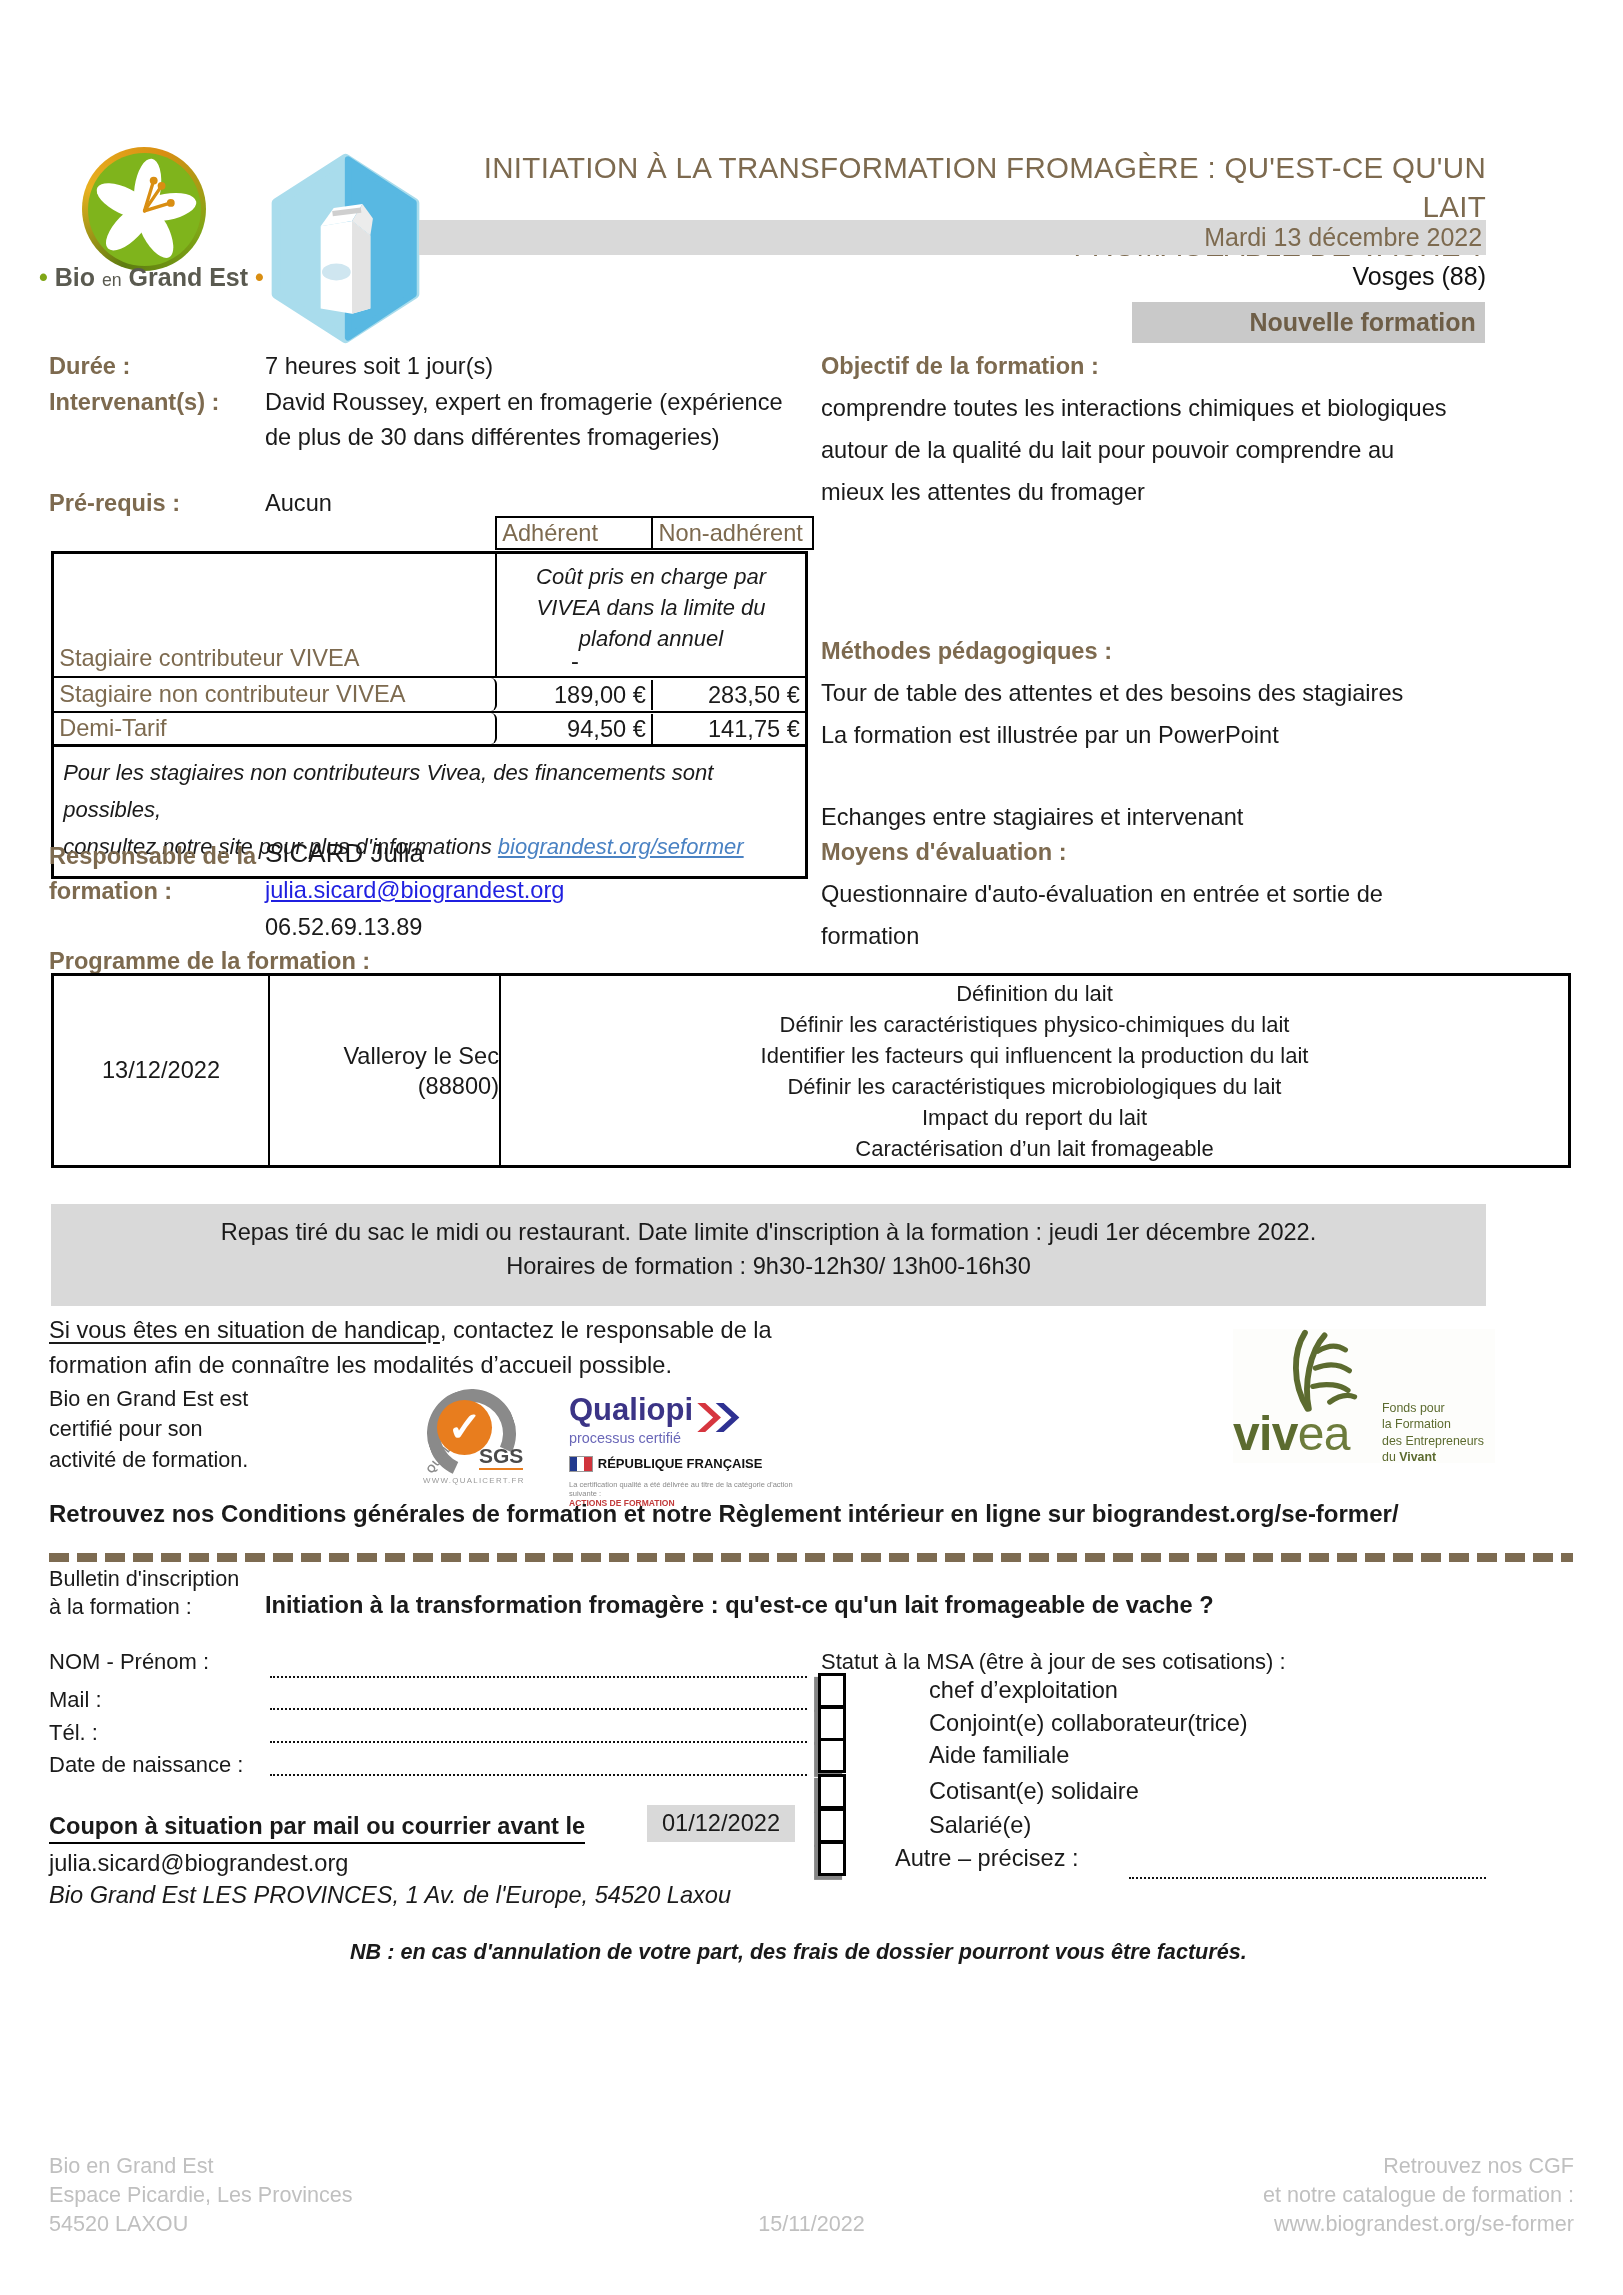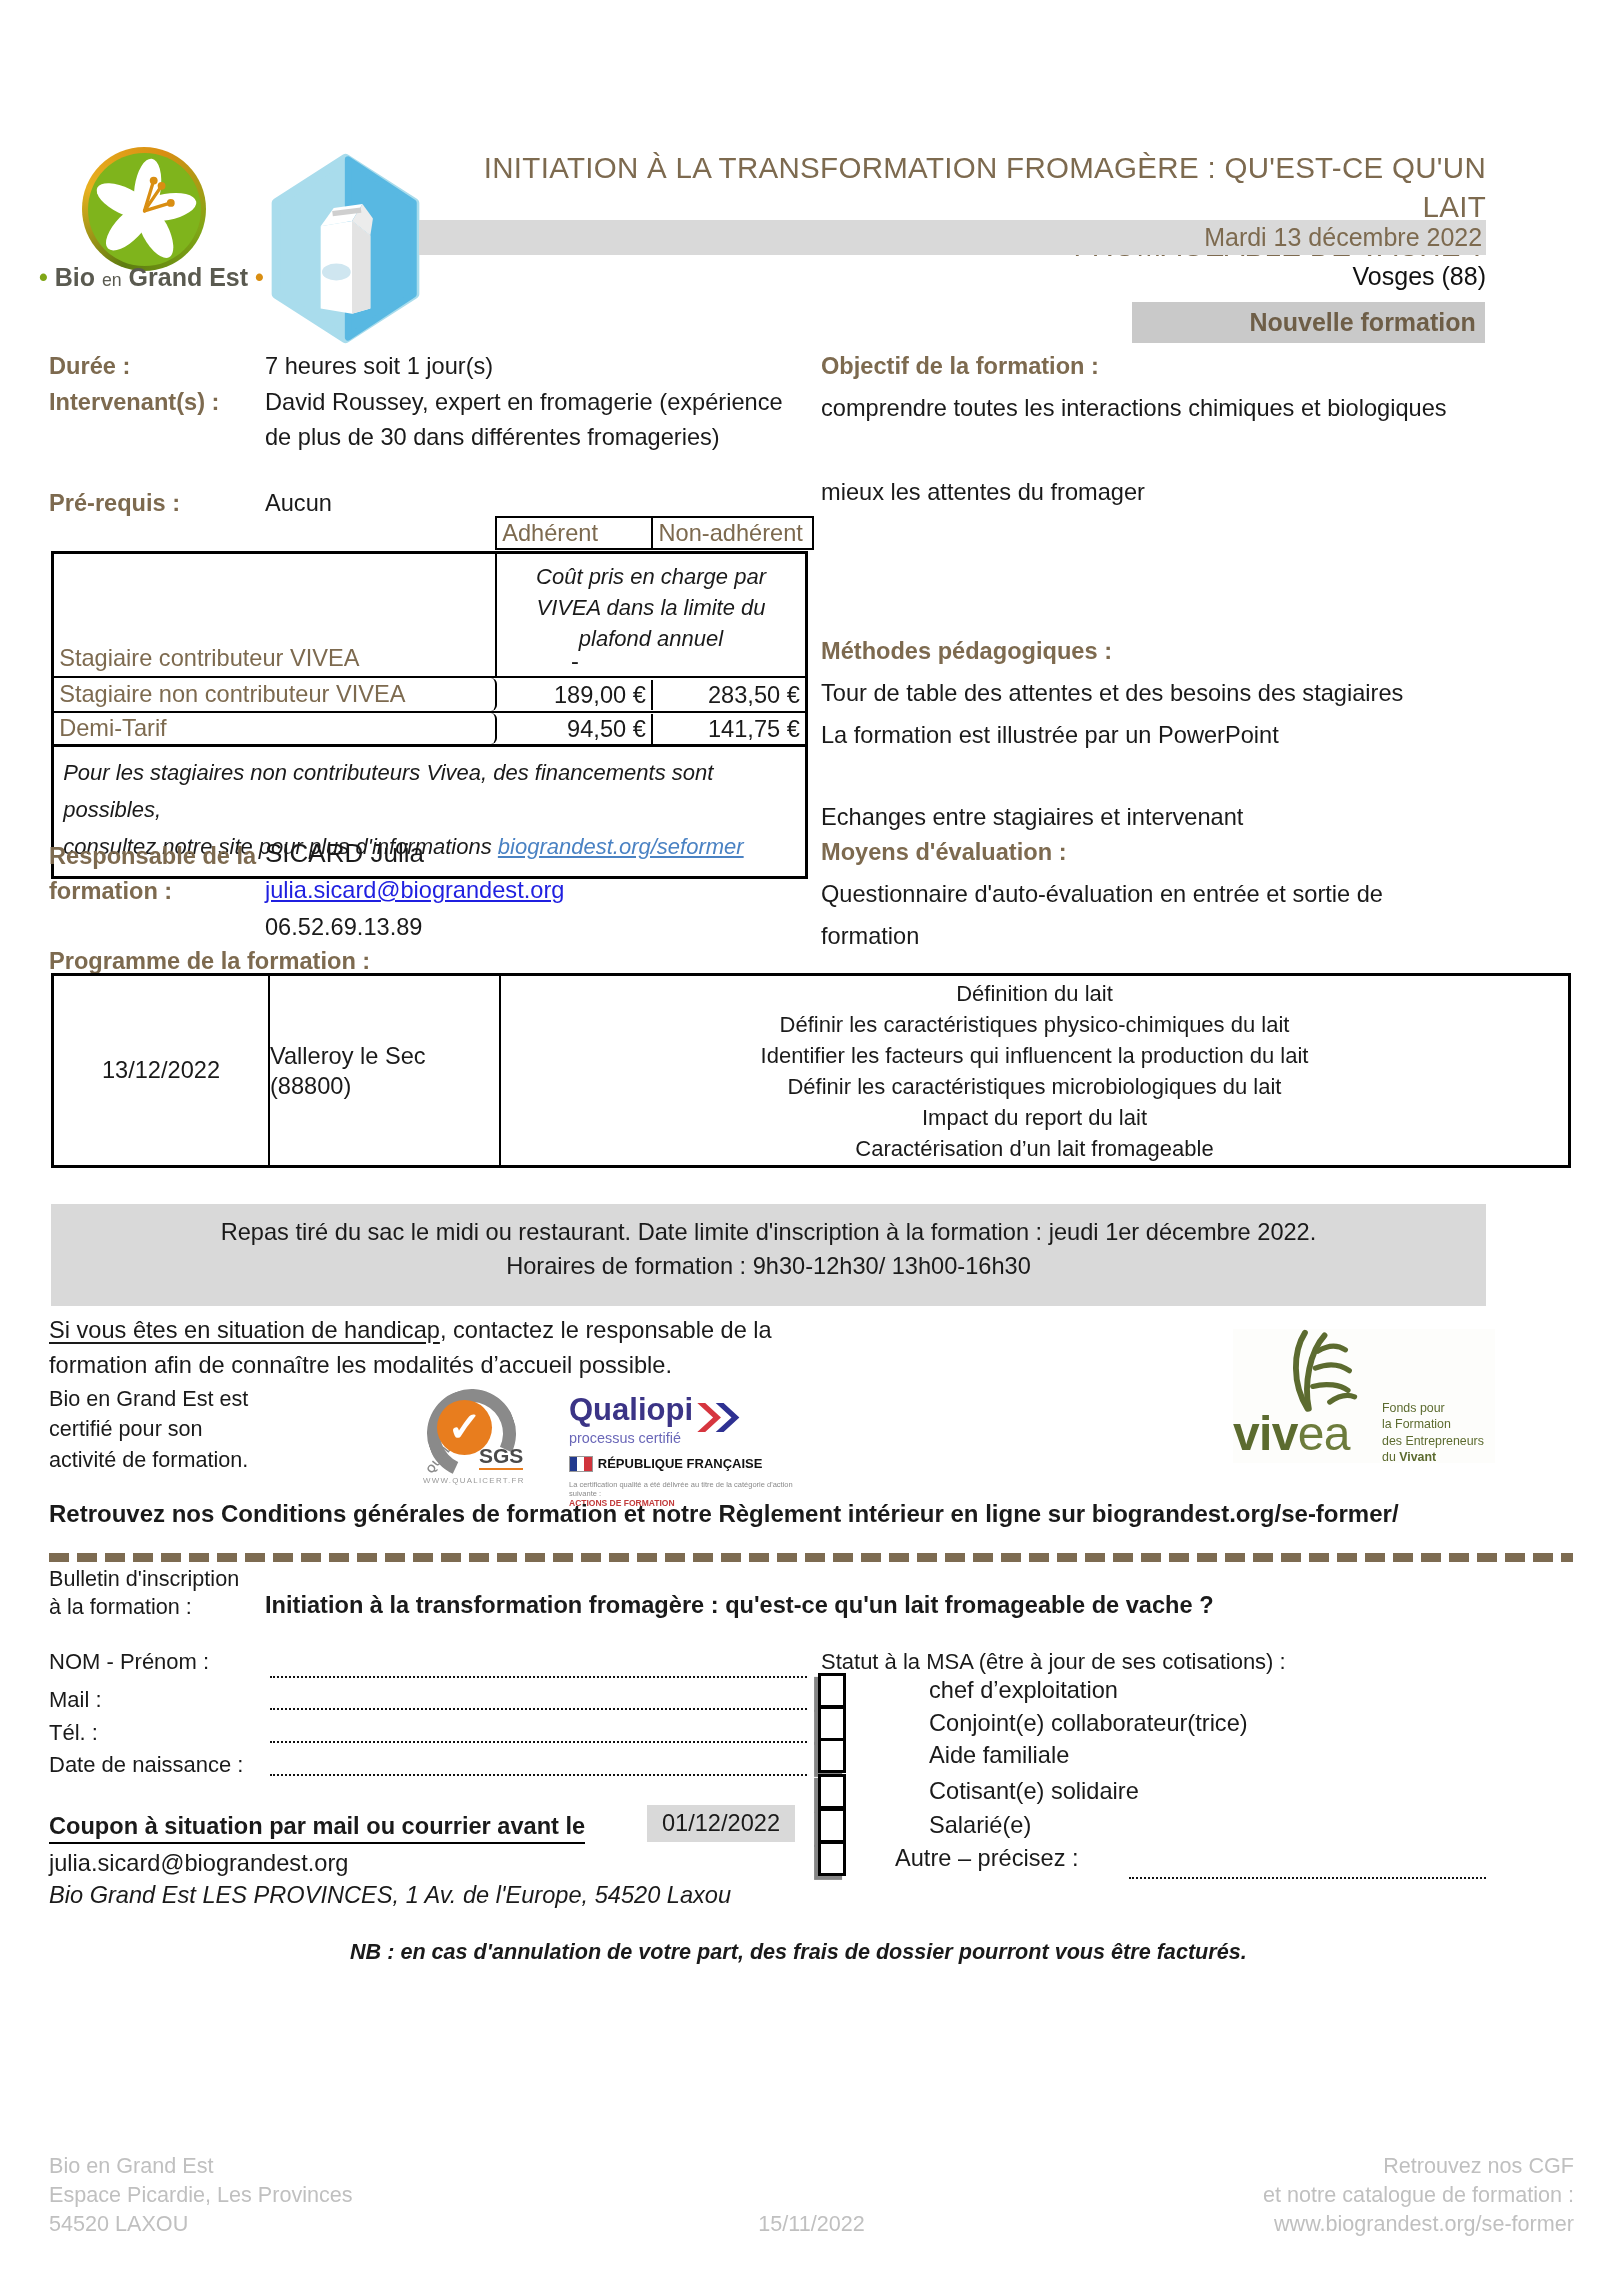--- a/index.html
+++ b/index.html
@@ -40,21 +40,21 @@
   .pv1{width:156px;border-right:2.6px solid #000;}
   .pv2{flex:1;}
   .prow2{height:33px;align-items:center;}
   .prow2 .plabel{align-items:center;height:100%;border-radius:6px;}
   .pfoot{border-top:3.3px solid #000;padding:6.5px 9.2px 11.8px 9.2px;font-style:italic;font-size:22px;line-height:37px;}
   .linkblue{color:#4a82c3;text-decoration:underline;}
   .maillink{color:#1f1fe0;text-decoration:underline;}
   
   .prog{left:51px;top:973px;width:1520px;height:195px;border:3.3px solid #000;box-sizing:border-box;display:flex;}
   .prog .c1{width:214px;border-right:2px solid #000;display:flex;align-items:center;justify-content:center;font-size:23.6px;}
-  .prog .c2{width:229px;border-right:2px solid #000;display:flex;flex-direction:column;align-items:flex-start;justify-content:center;
+  .prog .c2{width:229px;border-right:2px solid #000;display:flex;flex-direction:column;align-items:flex-end;justify-content:center;
             font-size:23.6px;line-height:30px;}
   .prog .c3{flex:1;display:flex;flex-direction:column;align-items:center;justify-content:center;font-size:22px;line-height:31px;}
   .graybox{left:51px;top:1204px;width:1435px;height:102px;background:#d9d9d9;text-align:center;font-size:23.6px;line-height:34px;
            padding-top:10.5px;box-sizing:border-box;}
   .uline{text-decoration:underline;text-underline-offset:3.9px;}
   
   .sgs{left:419px;top:1388px;width:105px;height:98px;}
   .sgs-arc{position:absolute;left:7.9px;top:1.3px;width:63px;height:63px;border-radius:50%;
            border:13px solid #8a8a8a;border-bottom-color:transparent;transform:rotate(-20deg);}
   .sgs-circle{position:absolute;left:18.3px;top:11.8px;width:55px;height:55px;border-radius:50%;background:#e87d1e;
@@ -151,20 +151,21 @@
   <div class="abs lbl" style="left:49px;top:353px;">Durée :</div>
   <div class="abs val" style="left:265px;top:353px;">7 heures soit 1 jour(s)</div>
   <div class="abs lbl" style="left:49px;top:389px;">Intervenant(s) :</div>
   <div class="abs val" style="left:265px;top:389px;">David Roussey, expert en fromagerie (expérience</div>
   <div class="abs val" style="left:265px;top:424px;">de plus de 30 dans différentes fromageries)</div>
   <div class="abs lbl" style="left:49px;top:490px;">Pré-requis :</div>
   <div class="abs val" style="left:265px;top:490px;">Aucun</div>
 
   <div class="abs lbl" style="left:821px;top:353px;">Objectif de la formation :</div>
   <div class="abs val" style="left:821px;top:395px;">comprendre toutes les interactions chimiques et biologiques</div>
+  <div class="abs val" style="left:821px;top:437px;">autour de la qualité du lait pour pouvoir comprendre au</div>
   <div class="abs val" style="left:821px;top:479px;">mieux les attentes du fromager</div>
 
   <div class="abs lbl" style="left:821px;top:638px;">Méthodes pédagogiques :</div>
   <div class="abs val" style="left:821px;top:680px;">Tour de table des attentes et des besoins des stagiaires</div>
   <div class="abs val" style="left:821px;top:722px;">La formation est illustrée par un PowerPoint</div>
   <div class="abs val" style="left:821px;top:788px;margin-top:16px;">Echanges entre stagiaires et intervenant</div>
 
   <div class="abs lbl" style="left:821px;top:839px;">Moyens d'évaluation :</div>
   <div class="abs val" style="left:821px;top:881px;">Questionnaire d'auto-évaluation en entrée et sortie de</div>
   <div class="abs val" style="left:821px;top:923px;">formation</div>

